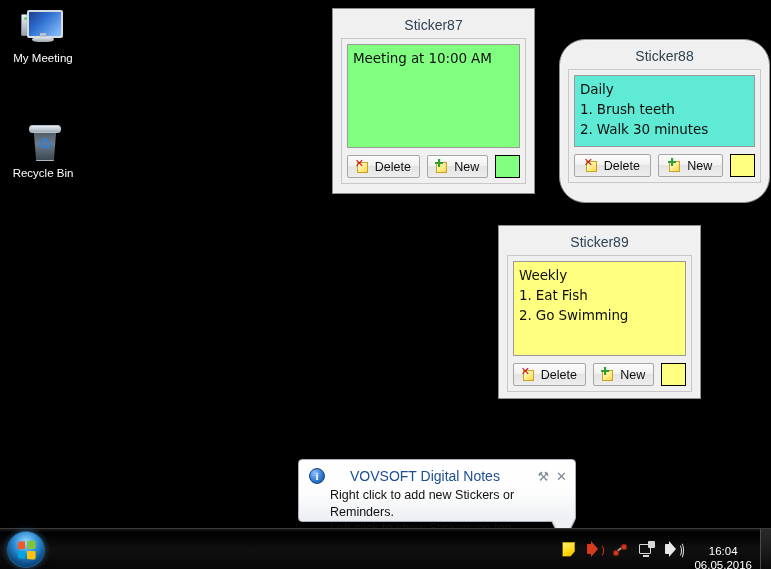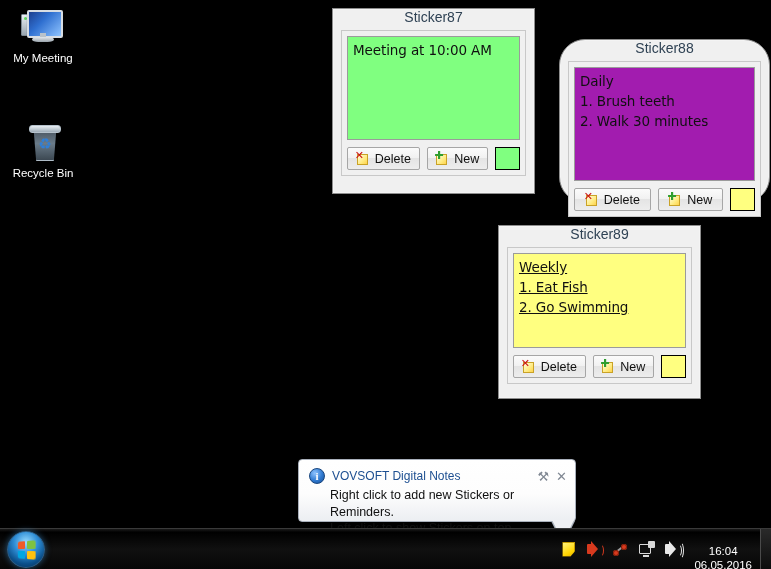--- a/index.html
+++ b/index.html
@@ -119,21 +119,21 @@
     background: #f0f0f0;
     border: 1px solid #8e8e8e;
     box-sizing: border-box;
     box-shadow: 0 0 0 1px rgba(255,255,255,0.25) inset;
   }
   .sticker-title {
     text-align: center;
     color: #2f4254;
     font-size: 14px;
     font-family: "Liberation Sans", sans-serif;
-    padding-top: 0;
+    padding-top: 8px;
     padding-bottom: 5px;
     user-select: none;
   }
   .sticker-inner {
     margin: 0 8px 7px 8px;
     border: 1px solid #c8c8c8;
     background: #f0f0f0;
     padding: 5px;
     box-sizing: border-box;
   }
@@ -226,23 +226,23 @@
     box-sizing: border-box;
     color: #ffffff;
     font-size: 11px;
     font-weight: bold;
     font-family: "Liberation Serif", serif;
     text-align: center;
     line-height: 14px;
     flex: 0 0 auto;
   }
   .balloon-title {
-    margin-left: 7px;
+    margin-left: 25px;
     color: #1d4f91;
-    font-size: 12px;
+    font-size: 14px;
     font-family: "Liberation Sans", sans-serif;
     white-space: nowrap;
   }
   .bspacer { flex: 1 1 auto; }
   .bicon {
     color: #7f8792;
     font-size: 13px;
     margin-left: 7px;
     line-height: 13px;
     cursor: default;
@@ -466,21 +466,21 @@
           <span>New</span>
         </div>
         <div class="swatch" style="background:#80FF80;"></div>
       </div>
     </div>
   </div>
 
   <div class="sticker-window" style="left:559px; top:39px; width:211px; height:164px;border-radius:26px;">
     <div class="sticker-title">Sticker88</div>
     <div class="sticker-inner">
-      <div class="sticker-note" style="height:114px; background:#a21caf;">Daily
+      <div class="sticker-note" style="height:72px; background:#5eead4;">Daily
 1. Brush teeth
 2. Walk 30 minutes</div>
       <div class="sticker-buttons">
         <div class="btn">
           <span class="noteglyph">
             <span class="paper"></span>
               <span class="mark del">✕</span>
           </span>
           <span>Delete</span>
         </div>
@@ -492,21 +492,21 @@
           <span>New</span>
         </div>
         <div class="swatch" style="background:#FFFF80;"></div>
       </div>
     </div>
   </div>
 
   <div class="sticker-window" style="left:498px; top:225px; width:203px; height:174px;">
     <div class="sticker-title">Sticker89</div>
     <div class="sticker-inner">
-      <div class="sticker-note" style="height:95px; background:#FFFF80;text-decoration:underline;">Weekly
+      <div class="sticker-note" style="height:95px; background:#FFFF80;">Weekly
 1. Eat Fish
 2. Go Swimming</div>
       <div class="sticker-buttons">
         <div class="btn">
           <span class="noteglyph">
             <span class="paper"></span>
               <span class="mark del">✕</span>
           </span>
           <span>Delete</span>
         </div>

